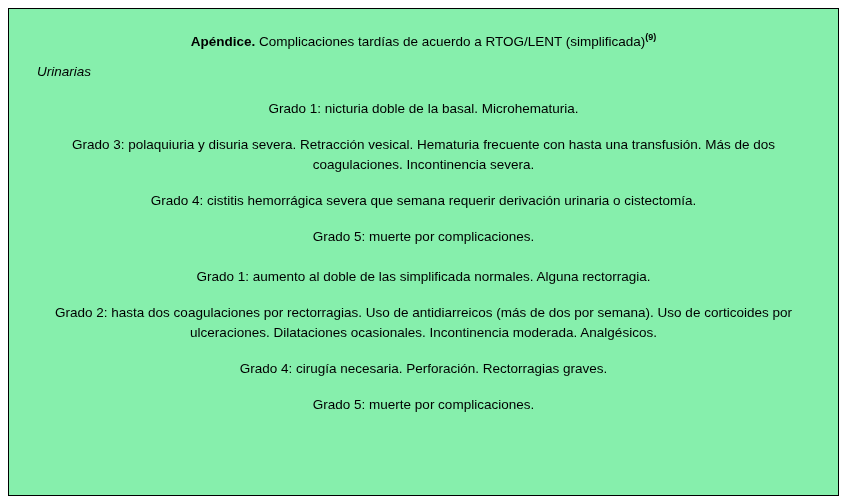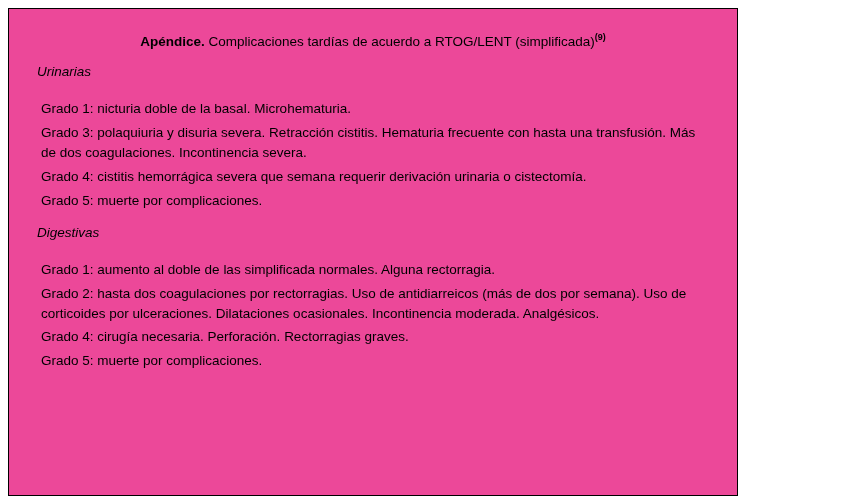--- a/index.html
+++ b/index.html
@@ -17,25 +17,25 @@
   .page {
     position: relative;
     width: 847px;
     height: 504px;
     box-sizing: border-box;
   }
   .box {
     position: absolute;
     left: 8px;
     top: 8px;
-    width: 730px;
+    width: 831px;
     height: 488px;
     box-sizing: border-box;
     border: 1.5px solid #000000;
-    background: #ec4899;
+    background: #86efac;
     padding: 18px 28px 16px 28px;
   }
   .title {
     text-align: center;
     font-size: 13.5px;
     line-height: 1.35;
     margin: 4px 0 0 0;
     white-space: nowrap;
   }
   .title .strong {
@@ -50,43 +50,42 @@
     font-style: italic;
     font-size: 13.5px;
     margin-bottom: 0;
   }
   .lines {
     margin-top: 20px;
   }
   .line {
     font-size: 13.5px;
     line-height: 1.48;
-    margin: 4px;
-    text-align: left;
+    margin: 16px;
+    text-align: center;
     max-width: 775px;
   }
 </style>
 </head>
 <body>
 
 <div class="page">
   <div class="box">
 
     <p class="title"><span class="strong">Apéndice.</span><span> Complicaciones tardías de acuerdo a RTOG/LENT (simplificada)</span><sup>(9)</sup></p>
 
     <p class="section-head">Urinarias</p>
 
     <div class="lines">
       <p class="line">Grado 1: nicturia doble de la basal. Microhematuria.</p>
-      <p class="line">Grado 3: polaquiuria y disuria severa. Retracción cistitis. Hematuria frecuente con hasta una transfusión. Más de dos coagulaciones. Incontinencia severa.</p>
+      <p class="line">Grado 3: polaquiuria y disuria severa. Retracción vesical. Hematuria frecuente con hasta una transfusión. Más de dos coagulaciones. Incontinencia severa.</p>
       <p class="line">Grado 4: cistitis hemorrágica severa que semana requerir derivación urinaria o cistectomía.</p>
       <p class="line">Grado 5: muerte por complicaciones.</p>
     </div>
 
-    <p class="section-head">Digestivas</p>
 
     <div class="lines">
       <p class="line">Grado 1: aumento al doble de las simplificada normales. Alguna rectorragia.</p>
       <p class="line">Grado 2: hasta dos coagulaciones por rectorragias. Uso de antidiarreicos (más de dos por semana). Uso de corticoides por ulceraciones. Dilataciones ocasionales. Incontinencia moderada. Analgésicos.</p>
       <p class="line">Grado 4: cirugía necesaria. Perforación. Rectorragias graves.</p>
       <p class="line">Grado 5: muerte por complicaciones.</p>
     </div>
 
   </div>
 </div>

